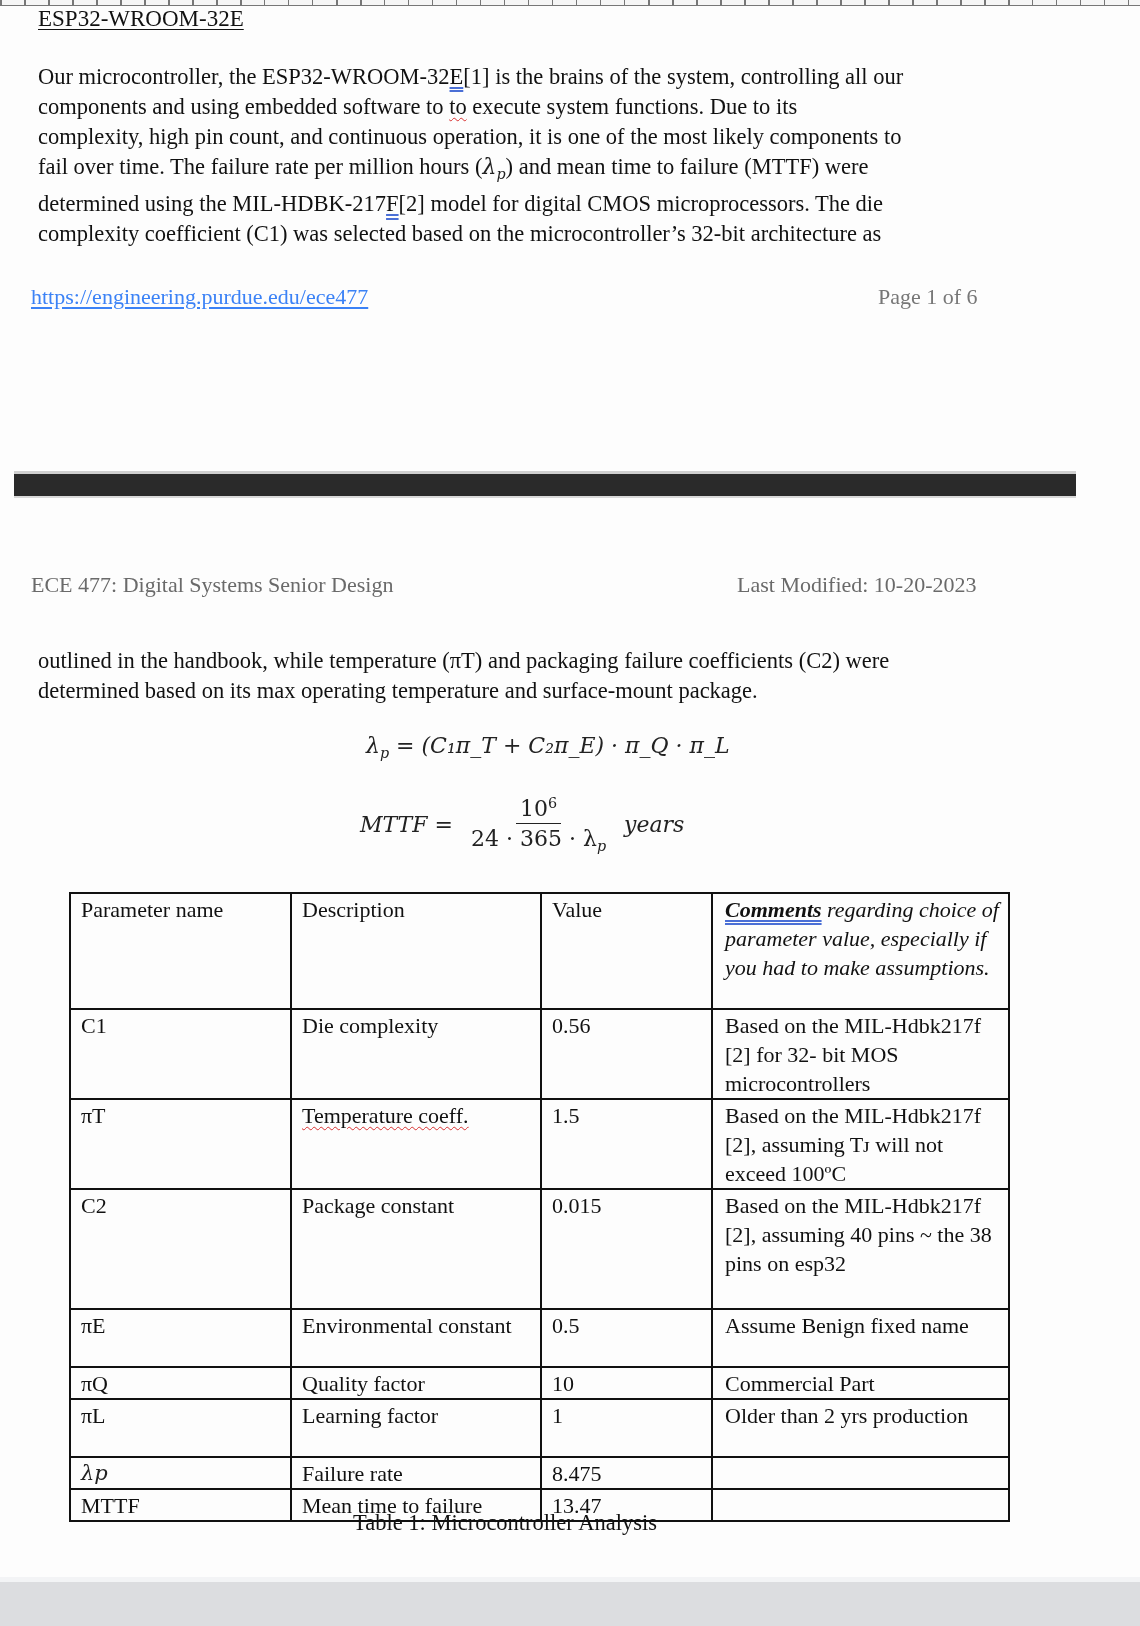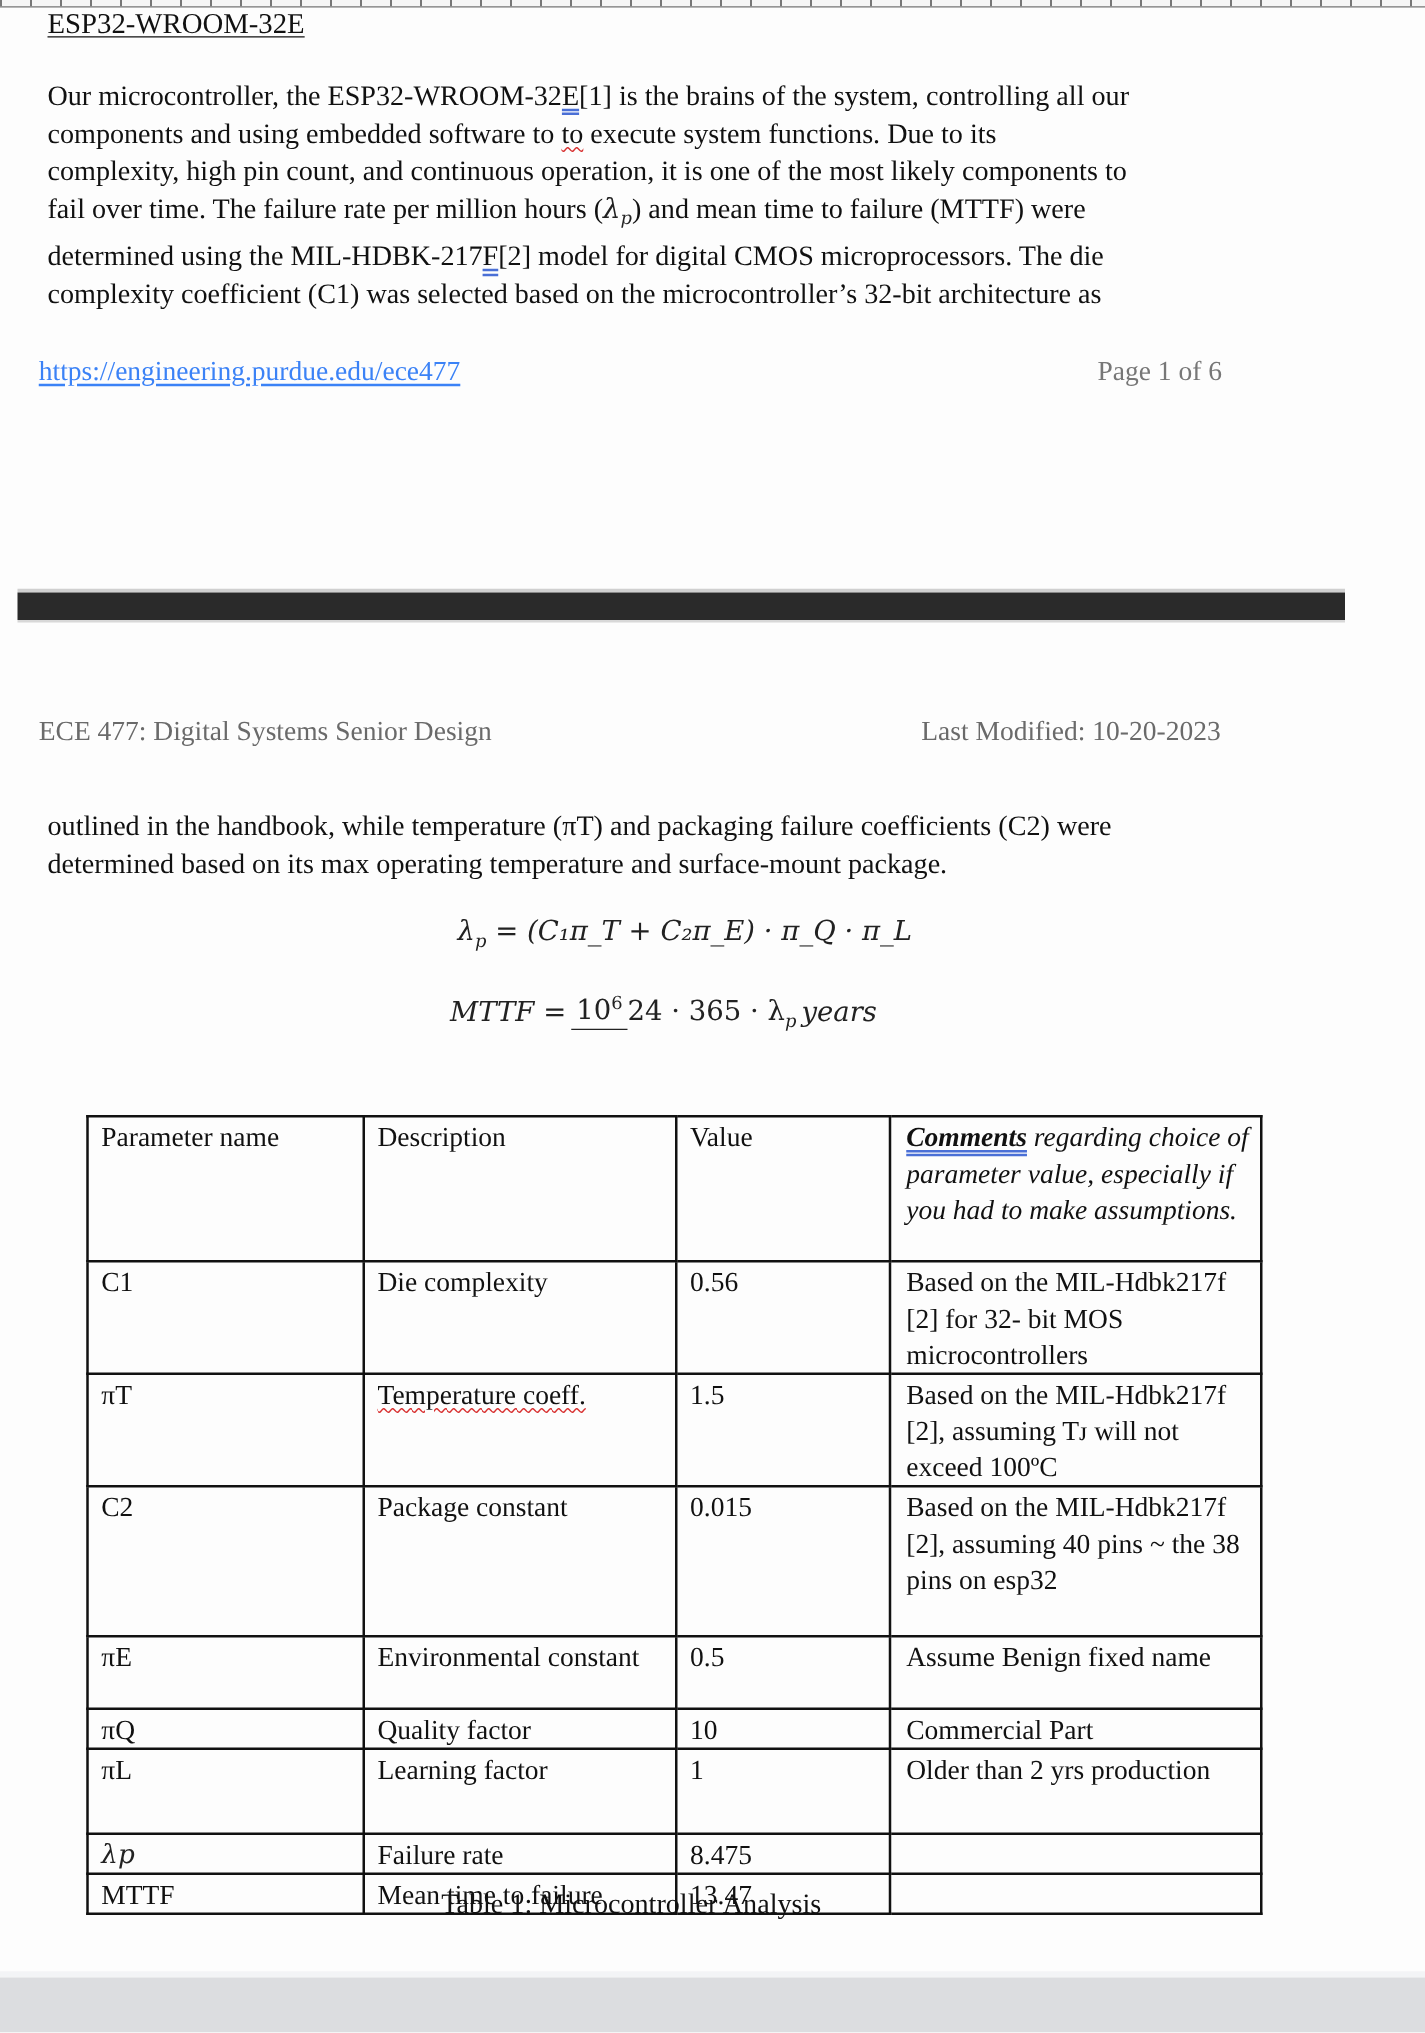--- a/index.html
+++ b/index.html
@@ -33,21 +33,21 @@
   .page-gap-top { left: 14px; top: 471px; width: 1062px; height: 3px; background: #d0d0d0; }
   .page-gap { left: 14px; top: 474px; width: 1062px; height: 22px; background: #2a2a2a; }
   .page-gap-bot { left: 14px; top: 496px; width: 1062px; height: 2px; background: #d8d8d8; }
   .header-left { left: 31px; top: 572px; font-size: 22px; color: #6a6a6a; }
   .header-right { left: 737px; top: 572px; font-size: 22px; color: #6a6a6a; }
   .math {
     font-family: "DejaVu Serif", serif; font-style: italic; font-size: 22px; color: #222;
   }
   .eq1 { left: 366px; top: 733px; }
   .eq2 { left: 360px; top: 795px; display: flex; align-items: center; }
-  .frac { display: inline-flex; align-items: flex-start; margin: 0 4px; }
+  .frac { display: inline-flex; flex-direction: column; align-items: center; margin: 0 18px; }
   .frac .num { font-style: normal; border-bottom: 1.5px solid #222; padding: 0 4px 2px; }
   .frac .den { padding-top: 2px; }
   .upright { font-style: normal; }
   sub, sup { font-size: 65%; }
 
   table.analysis {
     position: absolute; left: 69px; top: 892px; border-collapse: collapse;
     font-size: 22px; line-height: 29px;
   }
   table.analysis td {
@@ -143,21 +143,21 @@
     <td>Environmental constant</td>
     <td>0.5</td>
     <td class="comment">Assume Benign fixed name</td>
   </tr>
   <tr style="height:30px">
     <td>πQ</td>
     <td>Quality factor</td>
     <td>10</td>
     <td class="comment">Commercial Part</td>
   </tr>
-  <tr style="height:68px">
+  <tr style="height:58px">
     <td>πL</td>
     <td>Learning factor</td>
     <td>1</td>
     <td class="comment">Older than 2 yrs production</td>
   </tr>
   <tr style="height:32px">
     <td class="math" style="font-size:21px">λp</td>
     <td>Failure rate</td>
     <td>8.475</td>
     <td class="comment"></td>

